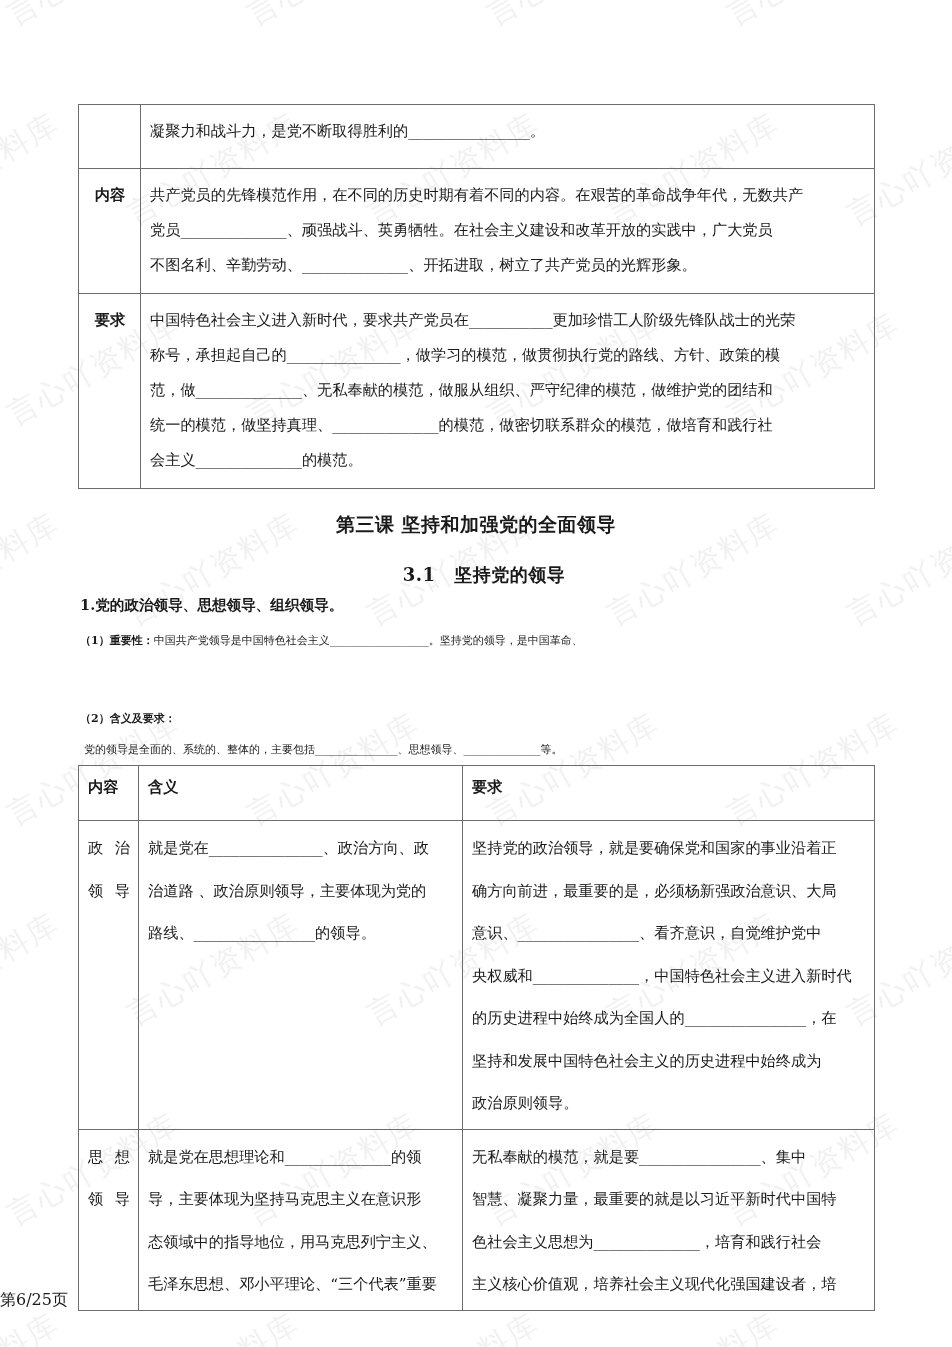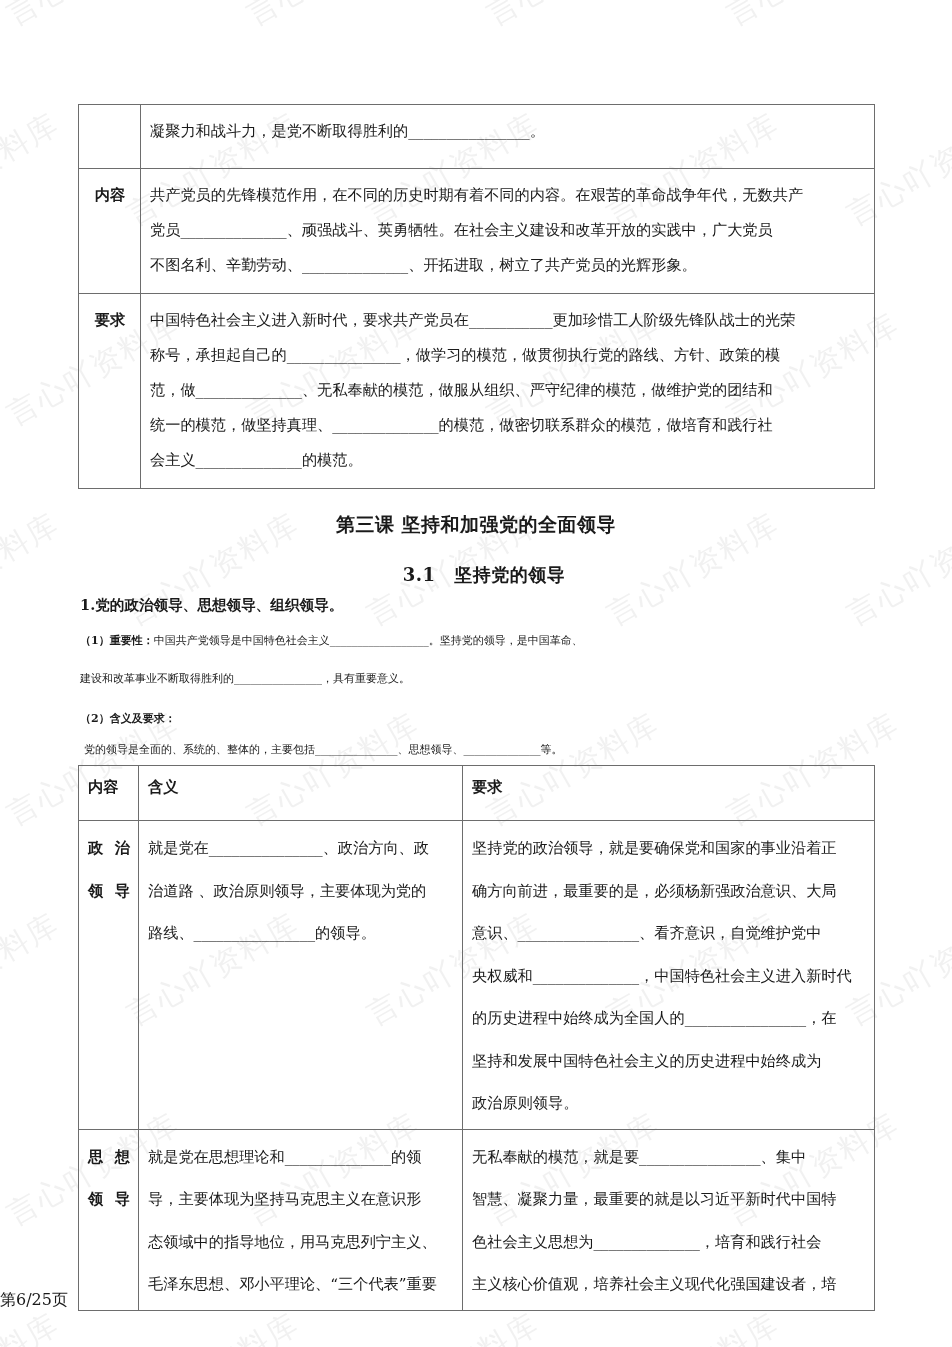--- a/index.html
+++ b/index.html
@@ -56,21 +56,21 @@
     font-size: 15.2px;
     line-height: 35px;
   }
   td.label-cell {
     font-weight: bold;
     text-align: center;
     padding-left: 4px;
     padding-right: 4px;
   }
   td.label-cell-spread {
-    font-weight: bold;
+    font-weight: normal;
     text-align: justify;
     text-align-last: justify;
     padding-left: 10px;
     padding-right: 10px;
   }
   td.head-cell {
     font-weight: bold;
   }
 
   
@@ -217,21 +217,20 @@
       </tbody>
     </table>
 
     <h1 class="abs lesson-title">第三课 坚持和加强党的全面领导</h1>
     <h2 class="abs section-title">3.1　坚持党的领导</h2>
 
     <div class="abs para" id="p-outline">1.党的政治领导、思想领导、组织领导。</div>
 
     <div class="abs para" id="p-importance">
       <div><span class="bold-lead">（1）重要性：</span><span>中国共产党领导是中国特色社会主义__________________。坚持党的领导，是中国革命、</span></div>
-      <div>建设和改革事业不断取得胜利的________________，具有重要意义。</div>
     </div>
 
     <div class="abs para" id="p-meaning-head">（2）含义及要求：</div>
     <div class="abs para" id="p-scope">党的领导是全面的、系统的、整体的，主要包括_______________、思想领导、______________等。</div>
 
     <table class="doc-table" id="table-leadership">
       <colgroup>
           <col class="c1">
           <col class="c2">
           <col class="c3">

